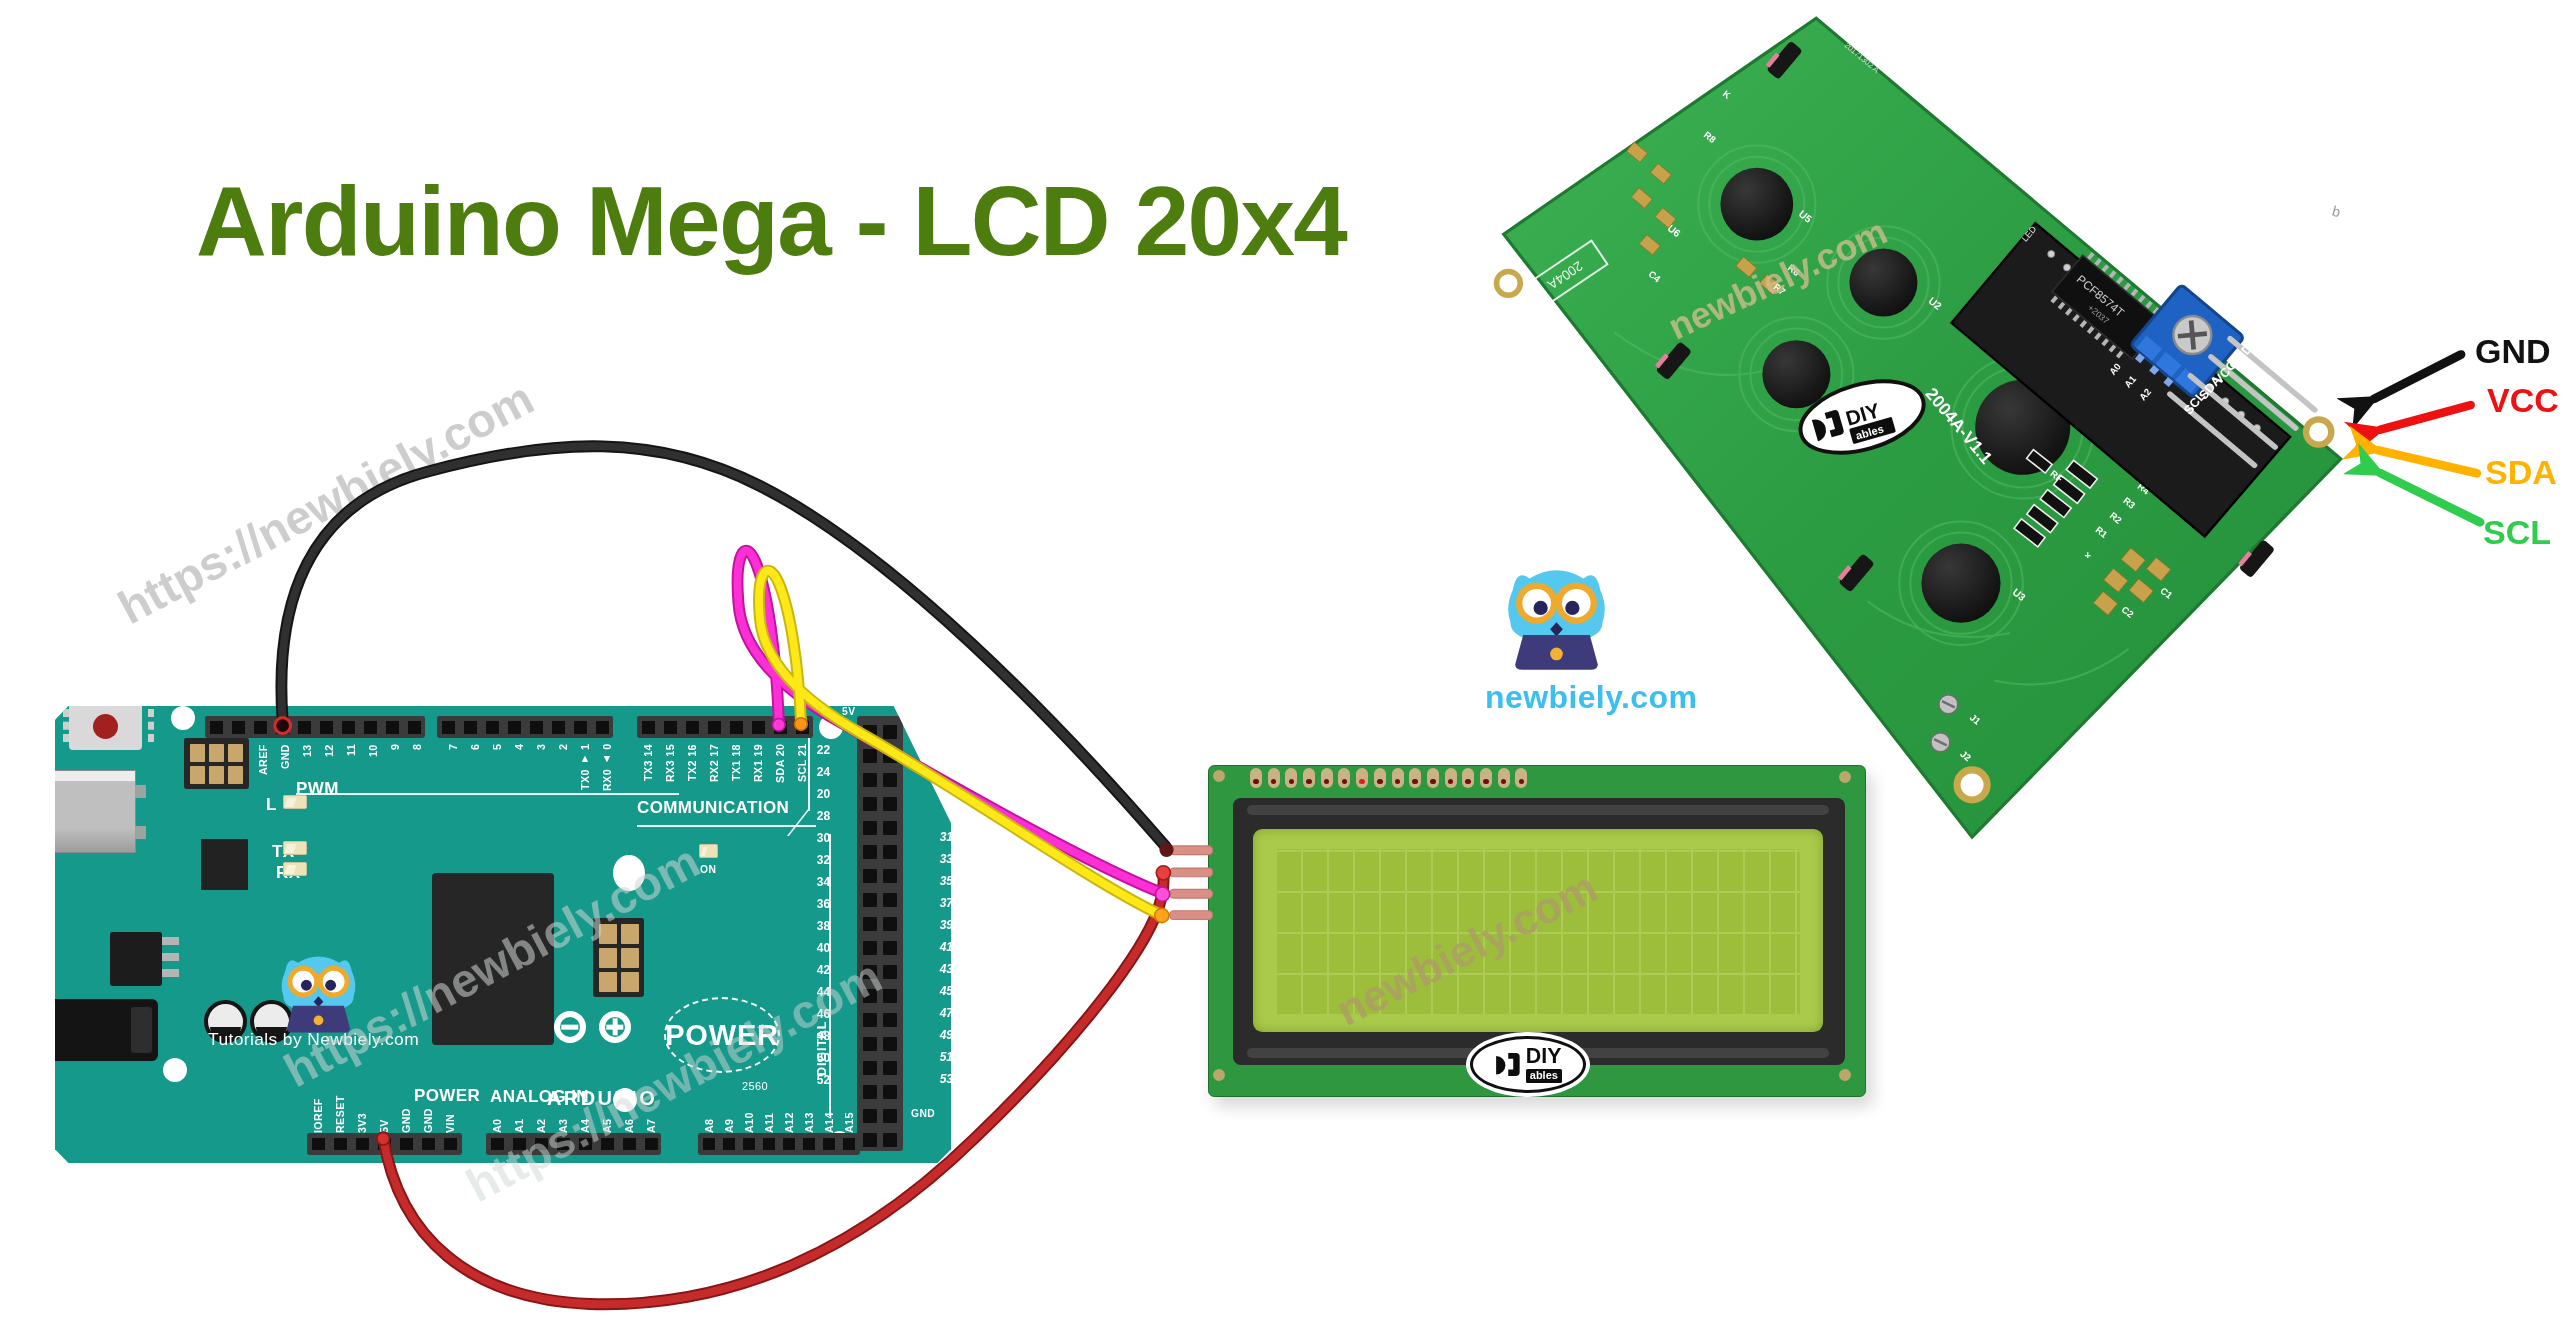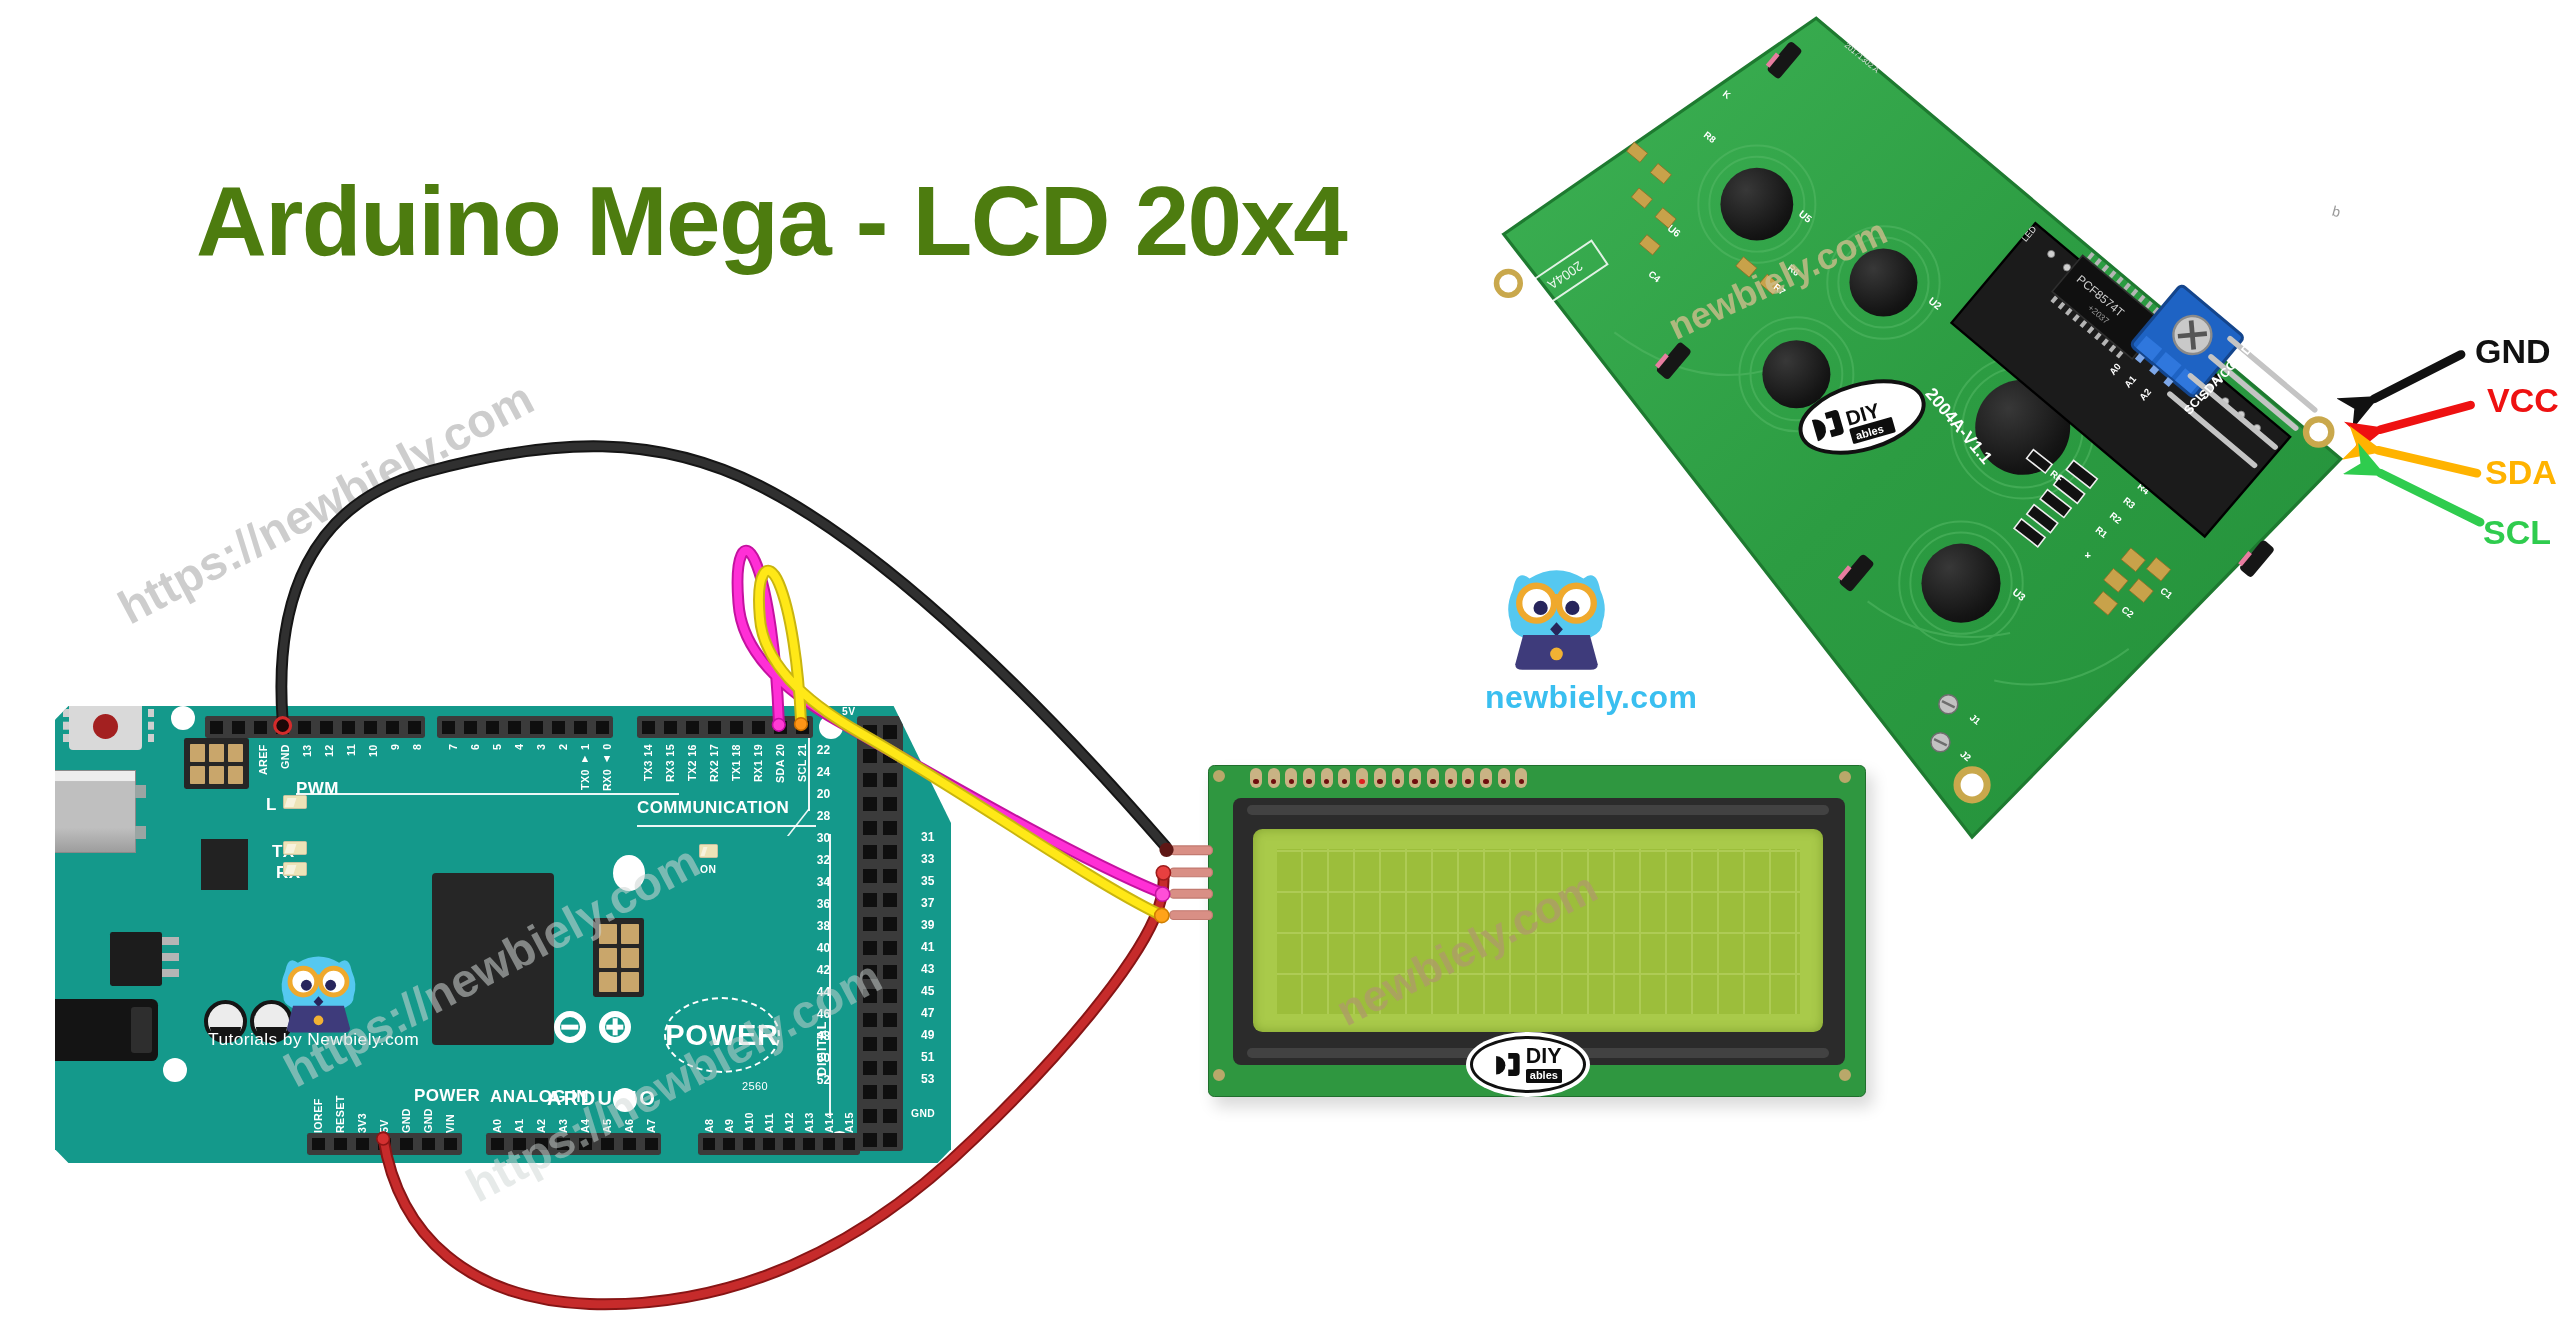--- a/index.html
+++ b/index.html
@@ -36,21 +36,21 @@
   .vlabels{position:absolute;display:flex;height:47px;}
   .vlabels span{width:22px;height:100%;display:flex;align-items:center;justify-content:flex-end;
      writing-mode:vertical-rl;transform:rotate(180deg);
      font-size:10.7px;font-weight:700;color:#fff;letter-spacing:0.4px;white-space:pre;}
   .vlabels.w275 span{width:22px;} .vlabels.w251 span{width:20px;}
   .vlabels.tall{height:73px;}
   .vlabels.bottom span{justify-content:flex-start;}
 
   .numcol{position:absolute;display:flex;flex-direction:column;}
   .numcol span{height:22px;line-height:22px;font-size:12px;font-weight:700;color:#fff;}
-  .numcol.right span{text-align:left;} .numcol.left span{text-align:center;}
+  .numcol.right span{text-align:right;font-style:italic;} .numcol.left span{text-align:center;}
 
   .sline{position:absolute;background:#fff;opacity:.92;}
   .slabel{position:absolute;font-size:17px;font-weight:700;color:#fff;letter-spacing:0.4px;white-space:nowrap;}
   .slabel.small{font-size:10.3px;}
   .vtext{position:absolute;font-size:12.7px;font-weight:700;color:#fff;letter-spacing:0.8px;
          transform:rotate(-90deg);transform-origin:left top;}
 
   .mhole{position:absolute;width:24px;height:24px;border-radius:50%;background:#fff;}
   .led{position:absolute;width:24px;height:14.2px;background:#EDE3B7;border:1.6px solid #c9c2a0;border-radius:1.6px;}
   .led::after{content:"";position:absolute;left:2.4px;top:1.6px;right:11px;bottom:1.6px;background:#fff8;transform:skewX(-18deg);}

